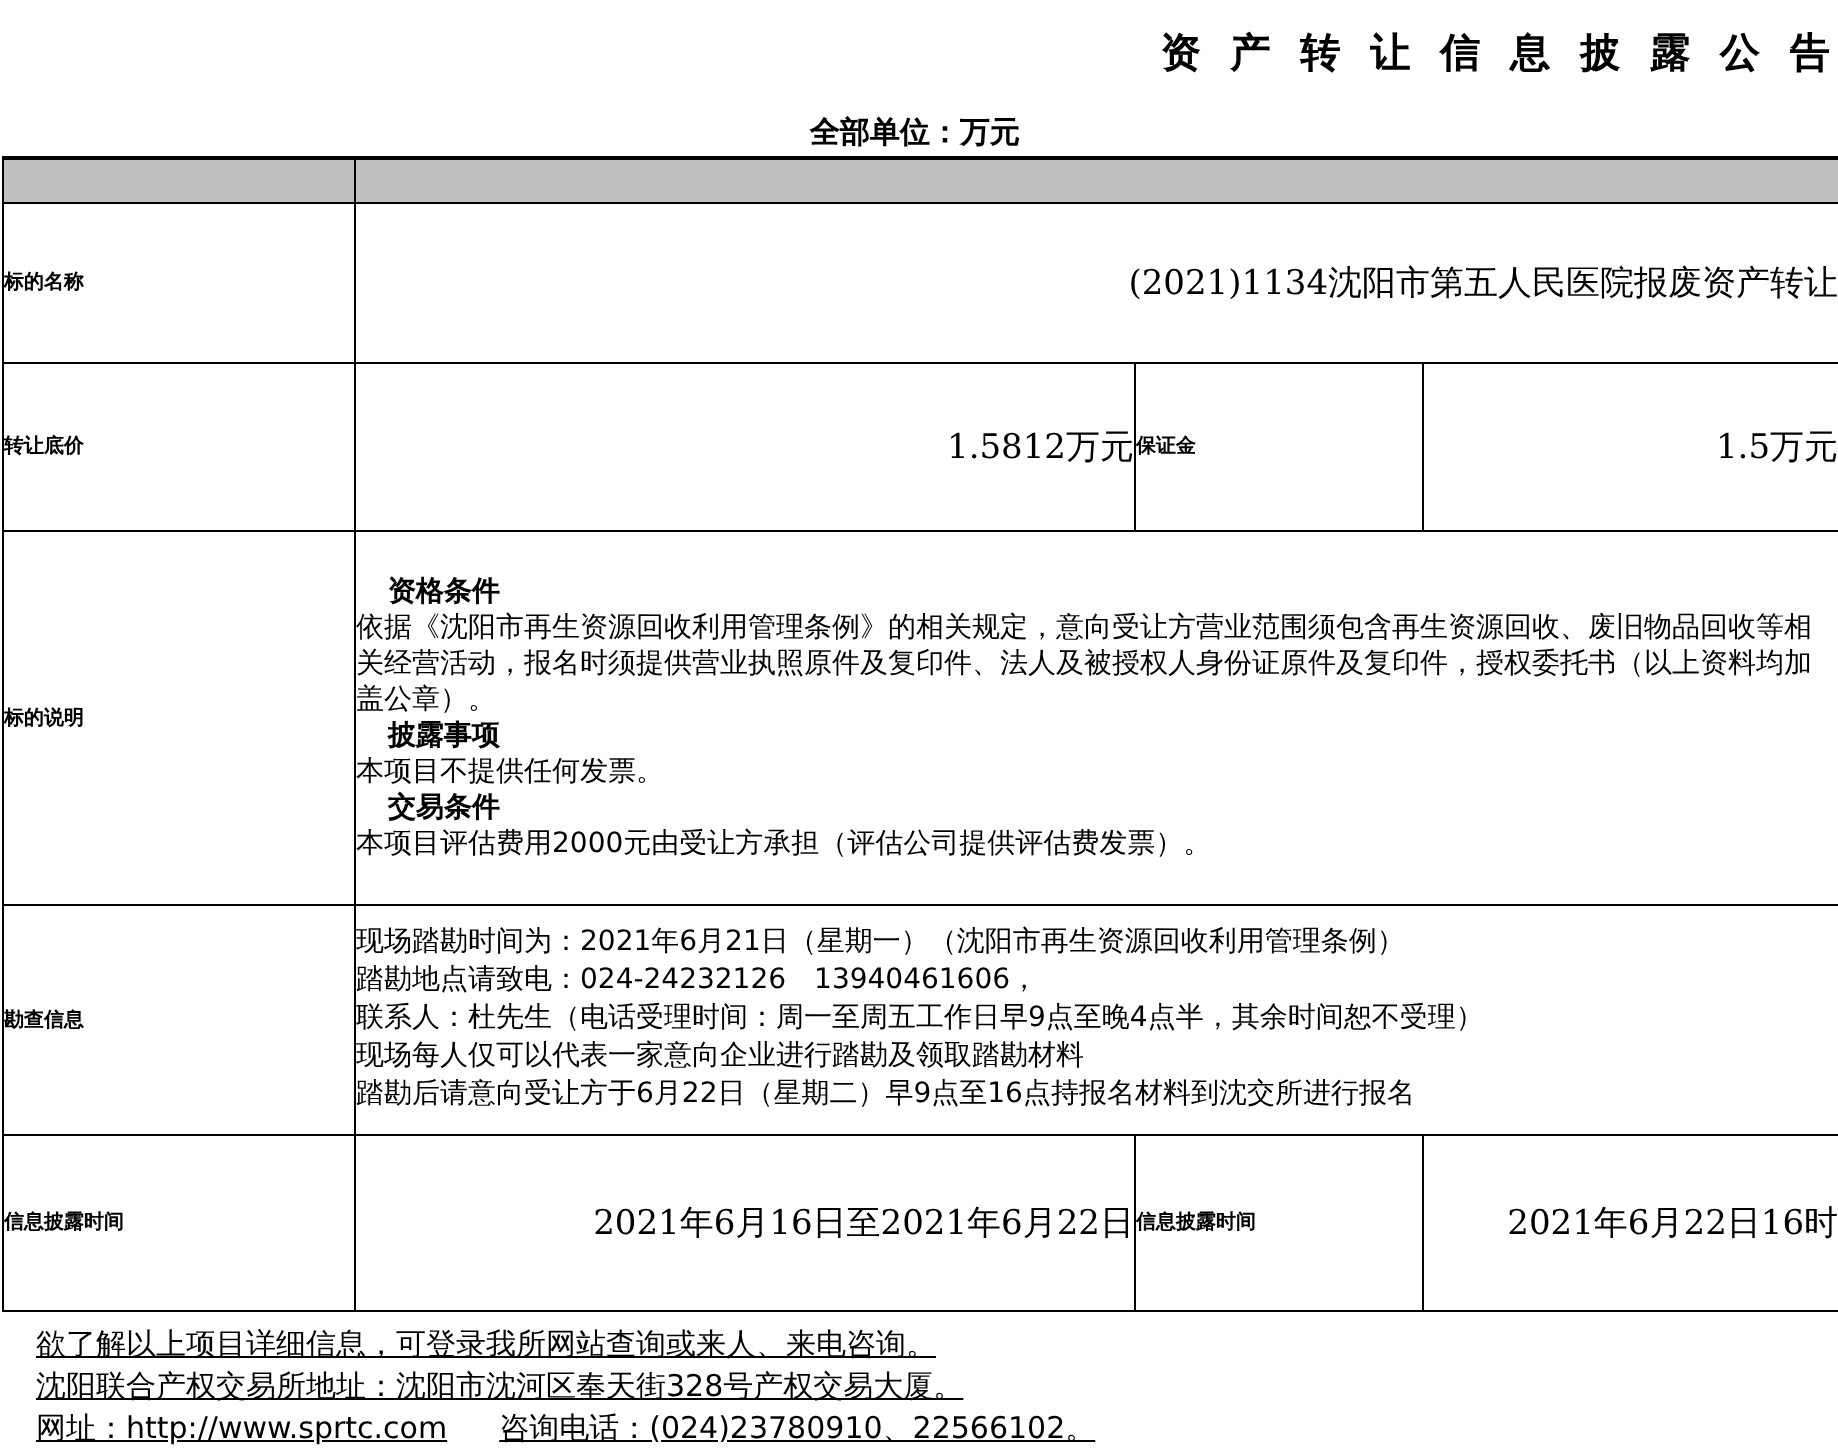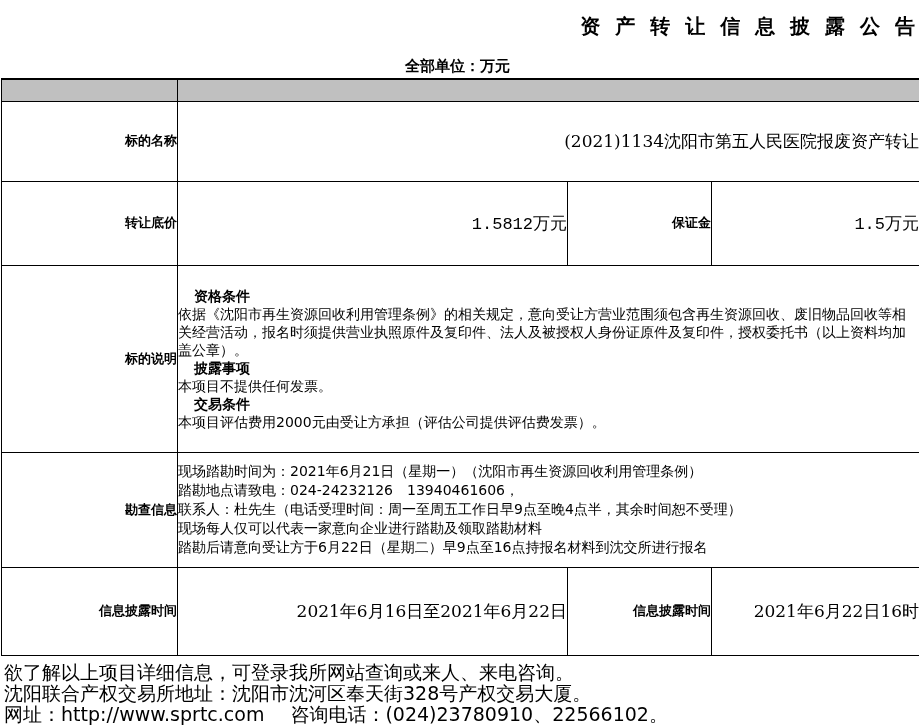--- a/index.html
+++ b/index.html
@@ -43,50 +43,51 @@
   table.doc-table td {
     border: 1px solid #000000;
     padding: 0;
     vertical-align: middle;
   }
   table.doc-table { border-top: 2px solid #000000; }
 
   tr.head-row td { background: #c0c0c0; height: 22px; }
 
   td.label-cell {
-    text-align: right;
+    text-align: left;
     font-weight: bold;
-    font-size: 13px;
+    font-size: 10px;
   }
   td.value-cell {
     text-align: right;
     font-family: "DejaVu Serif", serif;
     font-size: 17px;
   }
 
   tr.row-subject td { height: 80px; }
-  tr.row-price td { height: 84px; font-family: Liberation Mono, monospace; }
+  tr.row-price td { height: 84px; }
   tr.row-desc td { height: 187px; }
   tr.row-survey td { height: 115px; }
   tr.row-time td { height: 88px; }
 
   td.longtext-cell {
     vertical-align: top;
     padding: 5px 6px 4px 5px;
     font-size: 14px;
   }
   .desc-line { line-height: 18px; }
   .desc-heading { font-weight: bold; margin-left: 16px; }
   .survey-line { line-height: 19px; }
 
   .doc-footer {
     margin-top: 6px;
-    padding-left: 4px;
-    font-size: 19px;
+    padding-left: 18px;
+    font-size: 15px;
     line-height: 21px;
+    text-decoration: underline;
   }
   .footer-line3 { display: flex; }
   .footer-phone { margin-left: 26px; }
 </style>
 </head>
 <body>
 
 <div class="page">
 
   <div class="doc-title">资 产 转 让 信 息 披 露 公 告</div>

